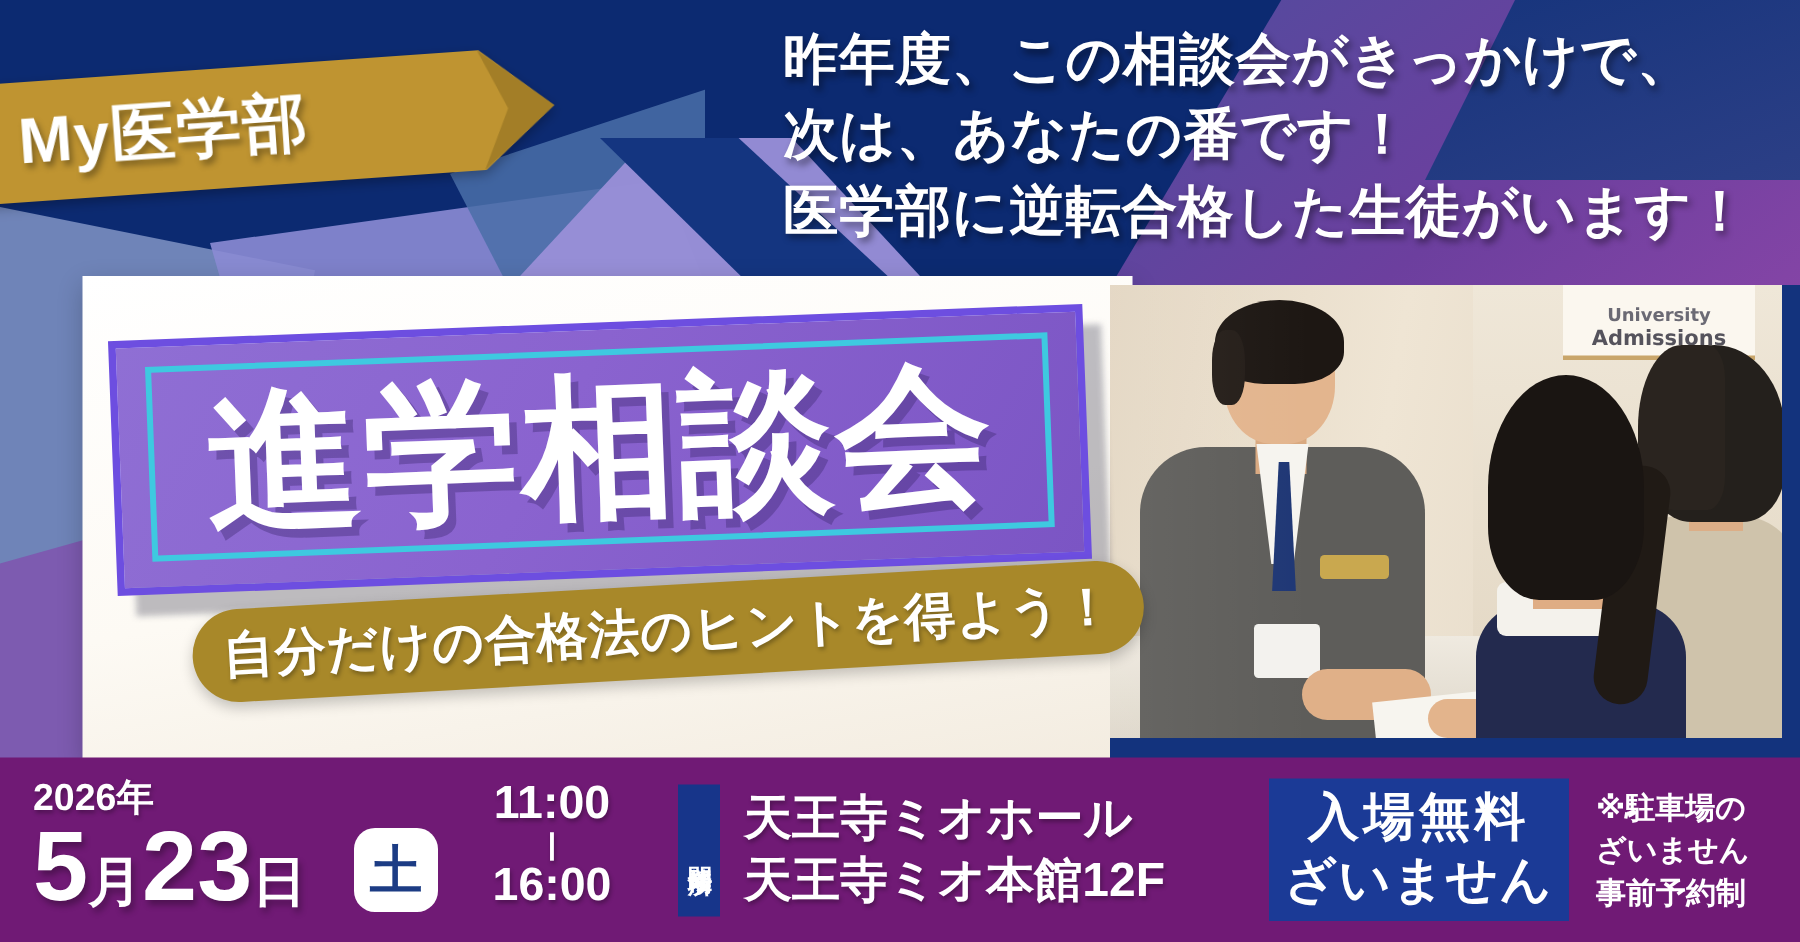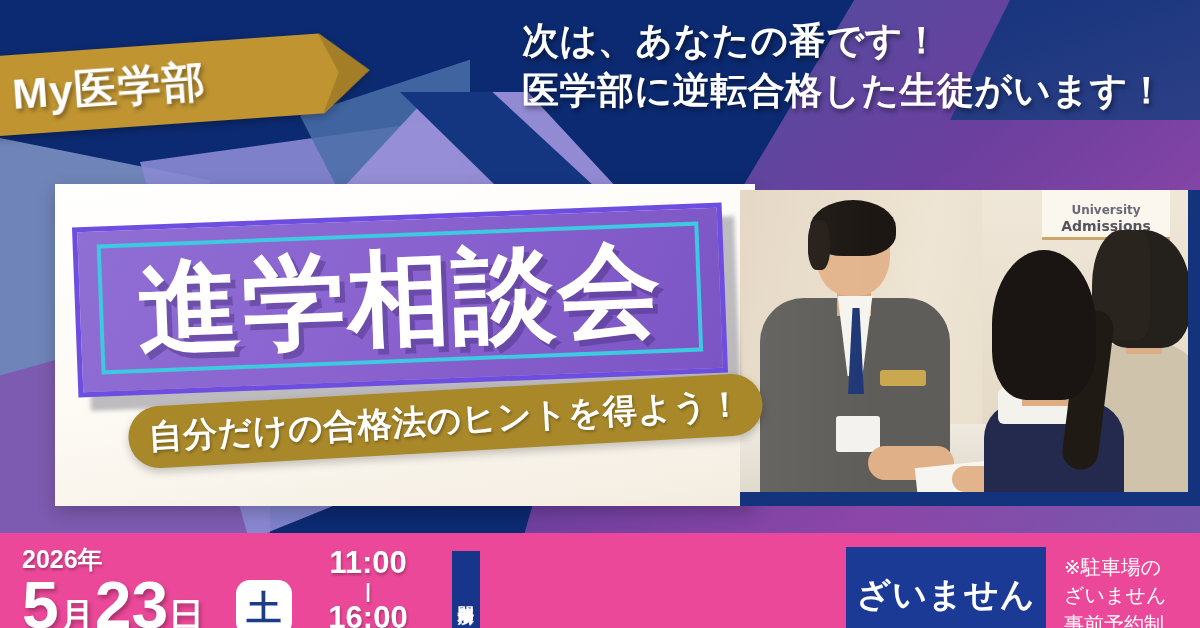--- a/index.html
+++ b/index.html
@@ -179,22 +179,22 @@
   .w-face{position:absolute;left:372px;top:62px;width:66px;height:80px;border-radius:44%;background:#e6b994;}
   .w-hair2{position:absolute;left:352px;top:40px;width:58px;height:110px;border-radius:50% 20% 20% 40%;background:#2a241f;}
   .w-neck{position:absolute;left:386px;top:134px;width:36px;height:30px;background:#dcae87;}
   .w-body{position:absolute;left:340px;top:154px;width:120px;height:148px;border-radius:40px 40px 0 0;background:#cfc3ab;}
   .ph-paper{position:absolute;left:176px;top:272px;width:120px;height:30px;background:#f7f5ef;transform:rotate(-6deg);}
   .ph-hand2{position:absolute;left:212px;top:276px;width:54px;height:26px;border-radius:14px;background:#e3b48c;}
   .ph-fade{position:absolute;inset:0;background:linear-gradient(90deg,rgba(255,255,255,.06),rgba(0,0,0,0) 30%);}
 
   
   .footer{
-    position:absolute;left:0;bottom:0;width:1200px;height:95px;
-    background:#ec4899;
+    position:absolute;left:0;bottom:0;width:1200px;height:123px;
+    background:#701a75;
   }
   .f-date{position:absolute;left:22px;top:10px;color:#fff;}
   .f-year{font-size:25px;font-weight:700;text-shadow:1px 2px 3px rgba(0,0,0,.3);}
   .f-md{display:flex;align-items:flex-end;margin-top:-2px;text-shadow:2px 3px 4px rgba(0,0,0,.3);}
   .f-big{font-size:66px;font-weight:700;line-height:.95;}
   .f-sm{font-size:36px;font-weight:700;line-height:1;padding-bottom:3px;}
   .f-dow{
     position:absolute;left:236px;top:47px;width:56px;height:56px;border-radius:14px;
     background:#fff;display:flex;align-items:center;justify-content:center;
     color:#1c3c84;font-size:35px;font-weight:700;
@@ -216,21 +216,21 @@
     text-shadow:1px 2px 3px rgba(0,0,0,.3);white-space:nowrap;
   }
   .f-free{
     position:absolute;left:846px;top:14px;width:200px;height:95px;background:#1b3a96;
     display:flex;flex-direction:column;align-items:center;justify-content:center;
     color:#fff;font-size:34px;font-weight:700;line-height:1.22;letter-spacing:3px;
   }
   .f-free .l2{letter-spacing:1px;}
   .f-note{
     position:absolute;left:1064px;top:20px;color:#fff;
-    font-size:20px;font-weight:400;line-height:1.42;white-space:nowrap;
+    font-size:20px;font-weight:700;line-height:1.42;white-space:nowrap;
   }
   .purple-strip{position:absolute;left:0;top:492px;width:82px;height:16px;background:#7d5bb0;}
 </style>
 </head>
 <body>
 
 <div class="banner">
 
   <div class="bg">
     <div class="bg-base"></div>
@@ -247,20 +247,21 @@
 
   <div class="purple-strip"></div>
 
   <div class="ribbon">
     <div class="ribbon-body"></div>
     <div class="ribbon-fold"></div>
     <div class="ribbon-label">My医学部</div>
   </div>
 
   <div class="headline">
+    <div>昨年度、この相談会がきっかけで、</div>
     <div>次は、あなたの番です！</div>
     <div>医学部に逆転合格した生徒がいます！</div>
   </div>
 
   <div class="card"></div>
 
   <div class="photo-frame">
     <div class="photo">
       <div class="ph-wall"></div>
       <div class="ph-wall2"></div>
@@ -321,22 +322,27 @@
     <div class="f-dow">土</div>
 
     <div class="f-time">
       <div>11:00</div>
       <div class="f-dash">|</div>
       <div>16:00</div>
     </div>
 
     <div class="f-venue-tag">開催場所</div>
 
+    <div class="f-venue">
+      <div>天王寺ミオホール</div>
+      <div>天王寺ミオ本館12F</div>
+    </div>
 
     <div class="f-free">
+      <div>入場無料</div>
       <div class="l2">ざいません</div>
     </div>
 
     <div class="f-note">
       <div>※駐車場の</div>
       <div>ざいません</div>
       <div>事前予約制</div>
     </div>
 
   </div>

